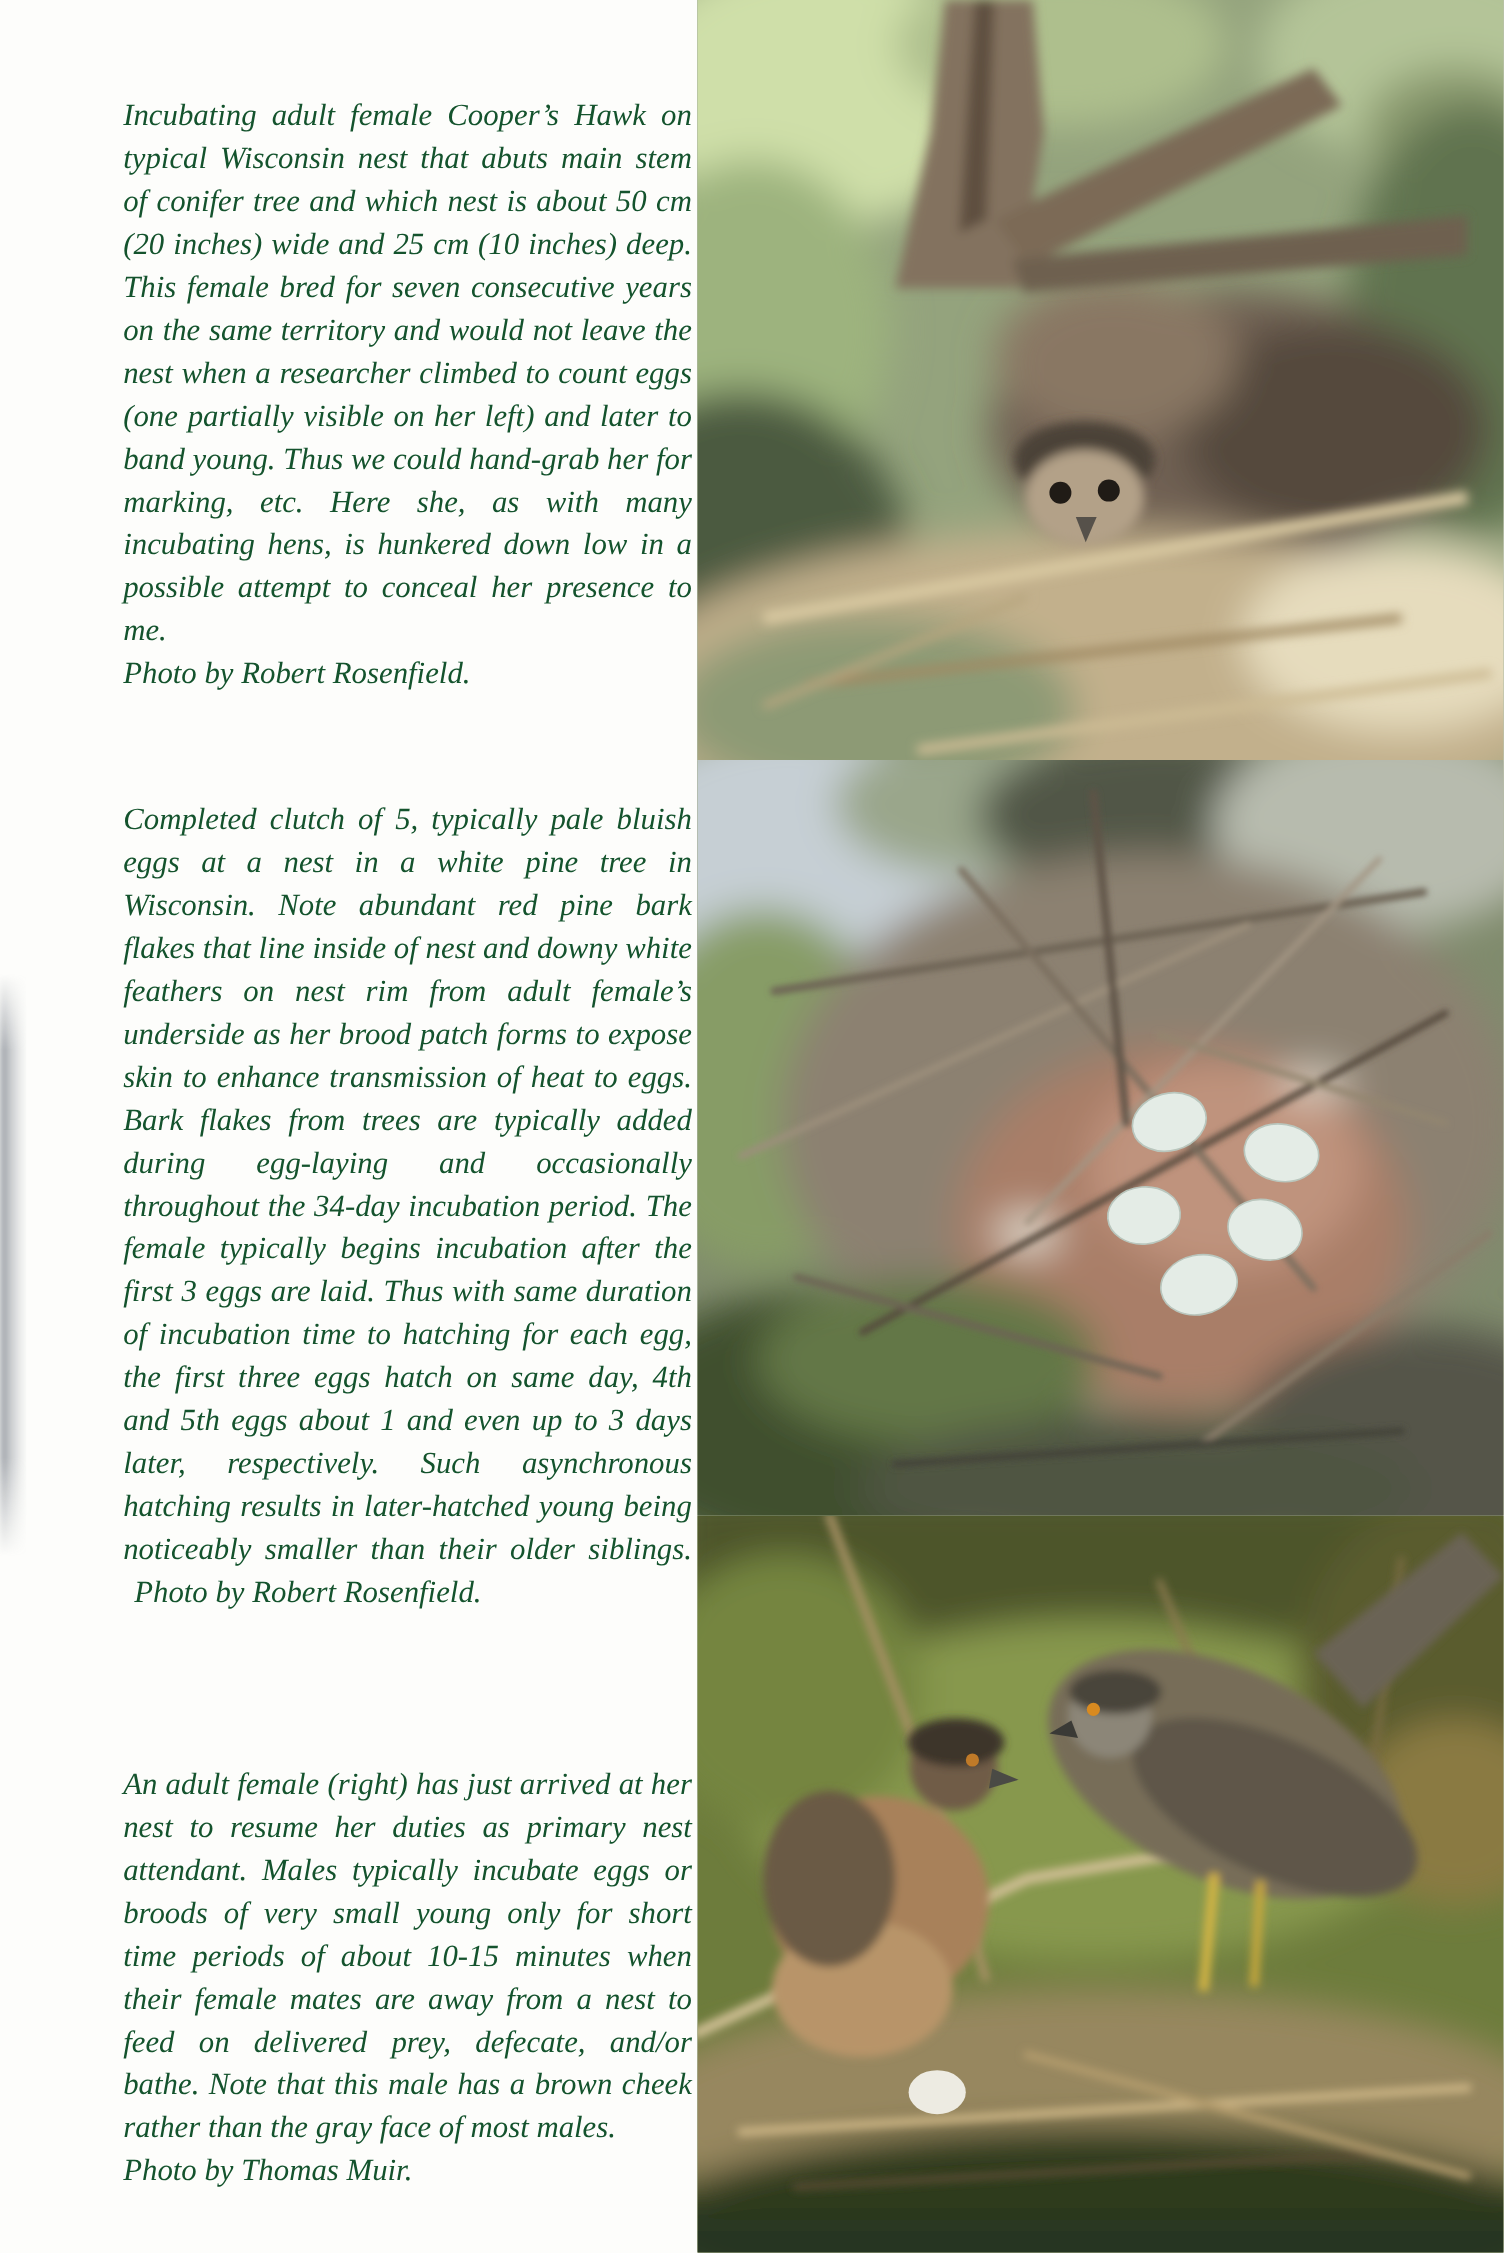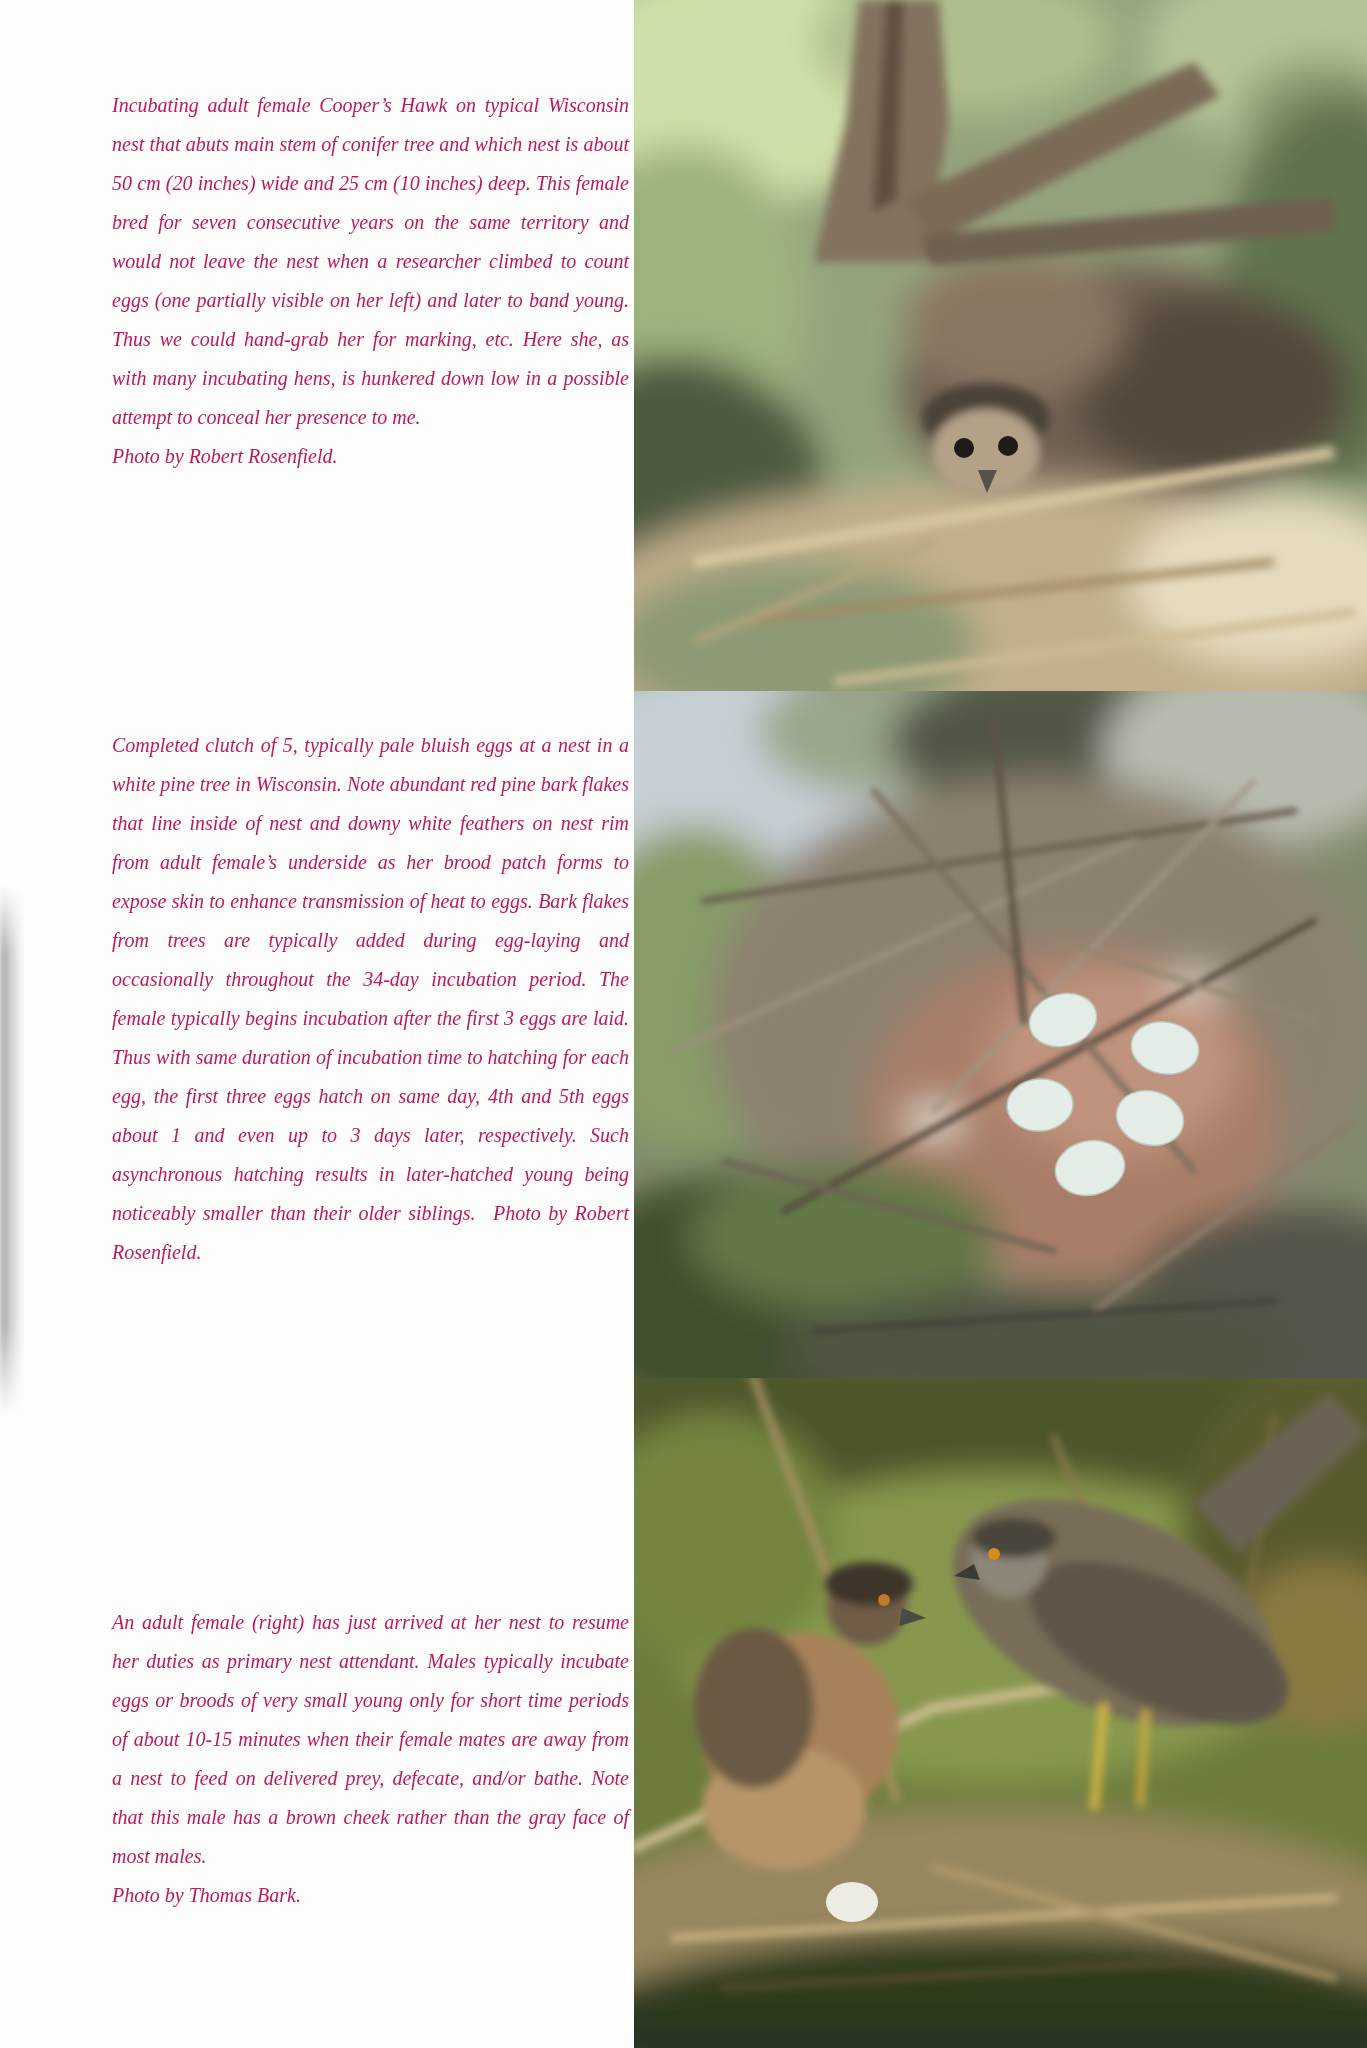--- a/index.html
+++ b/index.html
@@ -5,22 +5,22 @@
   html,body{margin:0;padding:0;}
   body{
     width:1367px;height:2048px;position:relative;overflow:hidden;
     background:#fdfdfb;
     font-family:"Liberation Serif","DejaVu Serif",serif;
   }
   .page{position:absolute;inset:0;}
   
   .caption{
     position:absolute;left:112px;width:517px;margin:0;
-    font-style:italic;font-size:20px;line-height:39px;
-    color:#be185d;text-align:justify;
+    font-style:italic;font-size:28px;line-height:39px;
+    color:#14532d;text-align:justify;
   }
   .caption.c1{top:86px;}
   .caption.c2{top:726px;}
   .caption.c3{top:1603px;}
   .credit-block{display:block;text-align:left;}
   .credit-inline{display:inline;margin-left:10px;}
   
   .photo{
     position:absolute;left:634px;width:733px;margin:0;overflow:hidden;
     background:#8a9775;
@@ -50,21 +50,21 @@
     <span class="credit-block">Photo by Robert Rosenfield.</span>
   </p>
 
   <p class="caption c2">
     <span>Completed clutch of 5, typically pale bluish eggs at a nest in a white pine tree in Wisconsin. Note abundant red pine bark flakes that line inside of nest and downy white feathers on nest rim from adult female’s underside as her brood patch forms to expose skin to enhance transmission of heat to eggs. Bark flakes from trees are typically added during egg-laying and occasionally throughout the 34-day incubation period. The female typically begins incubation after the first 3 eggs are laid. Thus with same duration of incubation time to hatching for each egg, the first three eggs hatch on same day, 4th and 5th eggs about 1 and even up to 3 days later, respectively. Such asynchronous hatching results in later-hatched young being noticeably smaller than their older siblings.</span>
     <span class="credit-inline">Photo by Robert Rosenfield.</span>
   </p>
 
   <p class="caption c3">
     <span>An adult female (right) has just arrived at her nest to resume her duties as primary nest attendant. Males typically incubate eggs or broods of very small young only for short time periods of about 10-15 minutes when their female mates are away from a nest to feed on delivered prey, defecate, and/or bathe. Note that this male has a brown cheek rather than the gray face of most males.</span>
-    <span class="credit-block">Photo by Thomas Bark.</span>
+    <span class="credit-block">Photo by Thomas Muir.</span>
   </p>
 
   <figure class="photo p1">
     <svg viewBox="0 0 733 691" preserveAspectRatio="none">
       <defs>
         <filter id="b1" x="-40%" y="-40%" width="180%" height="180%">
             <feGaussianBlur stdDeviation="18"></feGaussianBlur>
           </filter>
         <filter id="b1s" x="-40%" y="-40%" width="180%" height="180%">
             <feGaussianBlur stdDeviation="5"></feGaussianBlur>

